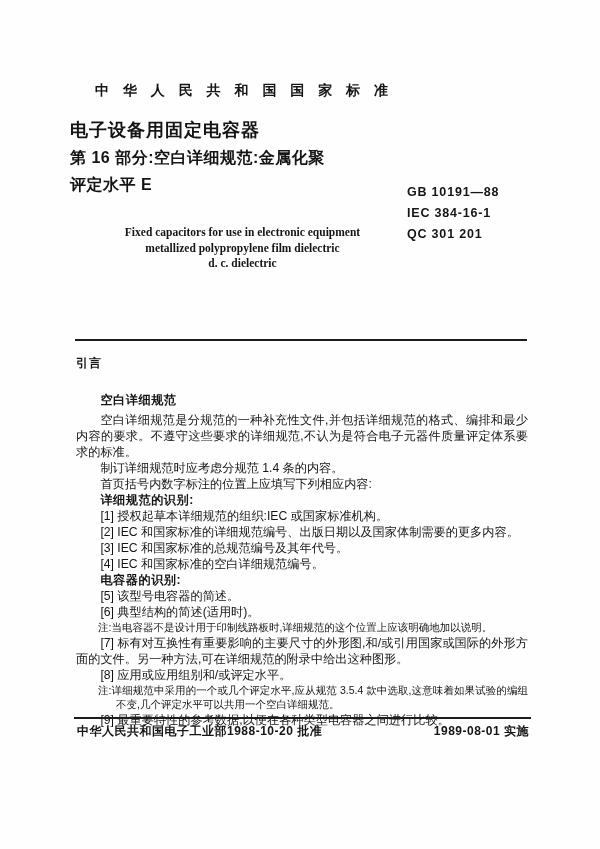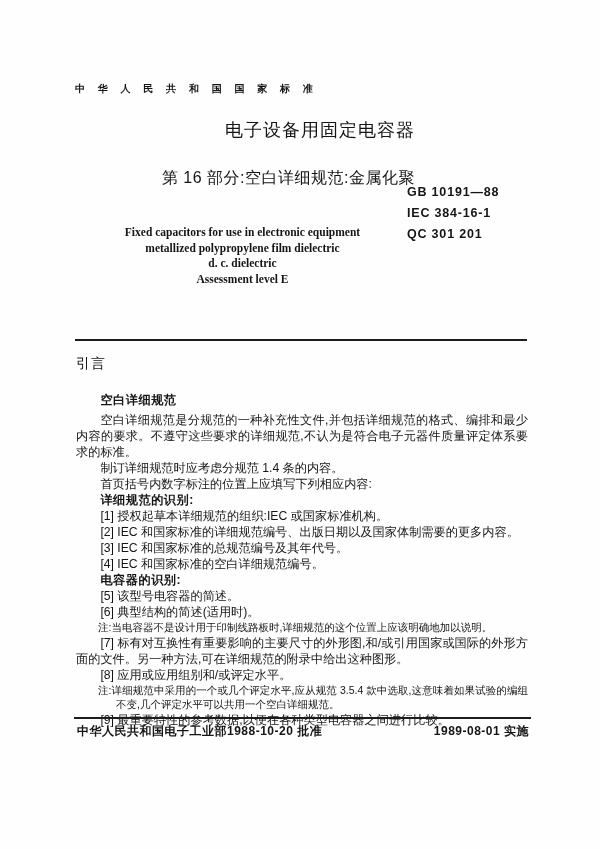--- a/index.html
+++ b/index.html
@@ -7,52 +7,52 @@
     position:relative;
     width:600px;height:849px;
     background:#fefefe;
     color:#151515;
     font-family:"Liberation Sans",sans-serif;
     overflow:hidden;
   }
   
   .std-header{
     position:absolute;top:82px;left:75px;width:338px;
-    text-align:left;
-    font-size:10px;font-weight:bold;letter-spacing:5px;
+    text-align:center;
+    font-size:14px;font-weight:bold;letter-spacing:5px;
     white-space:nowrap;
   }
   
   .title-zh{
     position:absolute;top:116px;left:70px;width:345px;
-    text-align:right;font-weight:normal;
+    text-align:left;font-weight:bold;
   }
   .title-zh .t-main{font-size:18px;line-height:28px;letter-spacing:1px;}
-  .title-zh .t-sub{font-size:16px;line-height:27px;letter-spacing:0.5px;margin-top:20px;}
+  .title-zh .t-sub{font-size:16px;line-height:27px;letter-spacing:0.5px;}
   
   .codes{
     position:absolute;top:182px;left:407px;
     font-size:12.5px;font-weight:bold;line-height:21px;
     letter-spacing:0.8px;white-space:nowrap;
   }
   
   .title-en{
     position:absolute;top:225px;left:70px;width:345px;
     text-align:center;
     font-family:"Liberation Serif",serif;
     font-size:11.5px;font-weight:bold;line-height:15.5px;
   }
   .title-en .cert{font-family:"Liberation Sans",sans-serif;font-size:11px;letter-spacing:1px;}
   
   .rule-top{position:absolute;top:339px;left:75px;width:452px;height:0;border-top:2px solid #1c1c1c;}
   .rule-bottom{position:absolute;top:717px;left:74px;width:457px;height:0;border-top:2px solid #1c1c1c;}
   
   .intro-heading{
     position:absolute;top:355px;left:76px;
-    font-size:14px;font-weight:normal;letter-spacing:1px;
+    font-size:12px;font-weight:bold;letter-spacing:1px;
   }
   .doc-body{
     position:absolute;top:392px;left:76px;width:452px;
     font-size:12.2px;line-height:16px;text-align:justify;
   }
   .doc-body .section-heading{font-weight:bold;text-indent:2em;margin:0 0 4px 0;letter-spacing:0.5px;}
   .doc-body p{margin:0;text-indent:2em;}
   .doc-body p.bold{font-weight:bold;letter-spacing:0.5px;}
   .doc-body p.note{
     font-size:10.5px;line-height:14.5px;
@@ -70,33 +70,33 @@
 </head>
 <body>
 
 <div class="page">
 
   <div class="std-header">中 华 人 民 共 和 国 国 家 标 准</div>
 
   <div class="title-zh">
     <div class="t-main">电子设备用固定电容器</div>
     <div class="t-sub">第 16 部分:空白详细规范:金属化聚</div>
+    <div class="t-sub">评定水平 E</div>
   </div>
 
   <div class="codes">
     <div>GB 10191—88</div>
     <div>IEC 384-16-1</div>
     <div>QC 301  201</div>
   </div>
 
   <div class="title-en">
     <div>Fixed capacitors for use in electronic equipment</div>
     <div>metallized polypropylene film dielectric</div>
     <div>d. c. dielectric</div>
-    <div>Assessment level E</div>
   </div>
 
   <div class="rule-top"></div>
 
   <div class="intro-heading">引言</div>
 
   <div class="doc-body">
     <p class="section-heading">空白详细规范</p>
     <p>空白详细规范是分规范的一种补充性文件,并包括详细规范的格式、编排和最少内容的要求。不遵守这些要求的详细规范,不认为是符合电子元器件质量评定体系要求的标准。</p>
     <p>制订详细规范时应考虑分规范 1.4 条的内容。</p>

